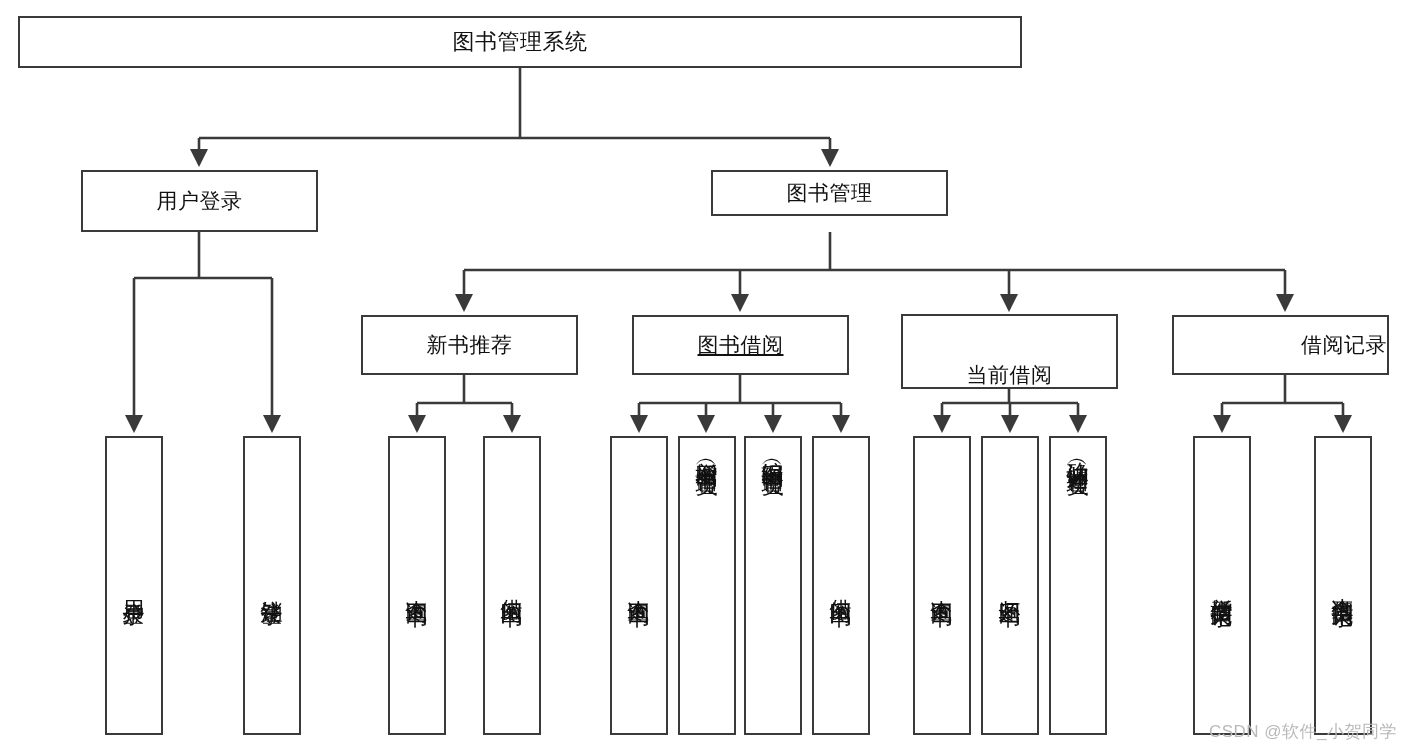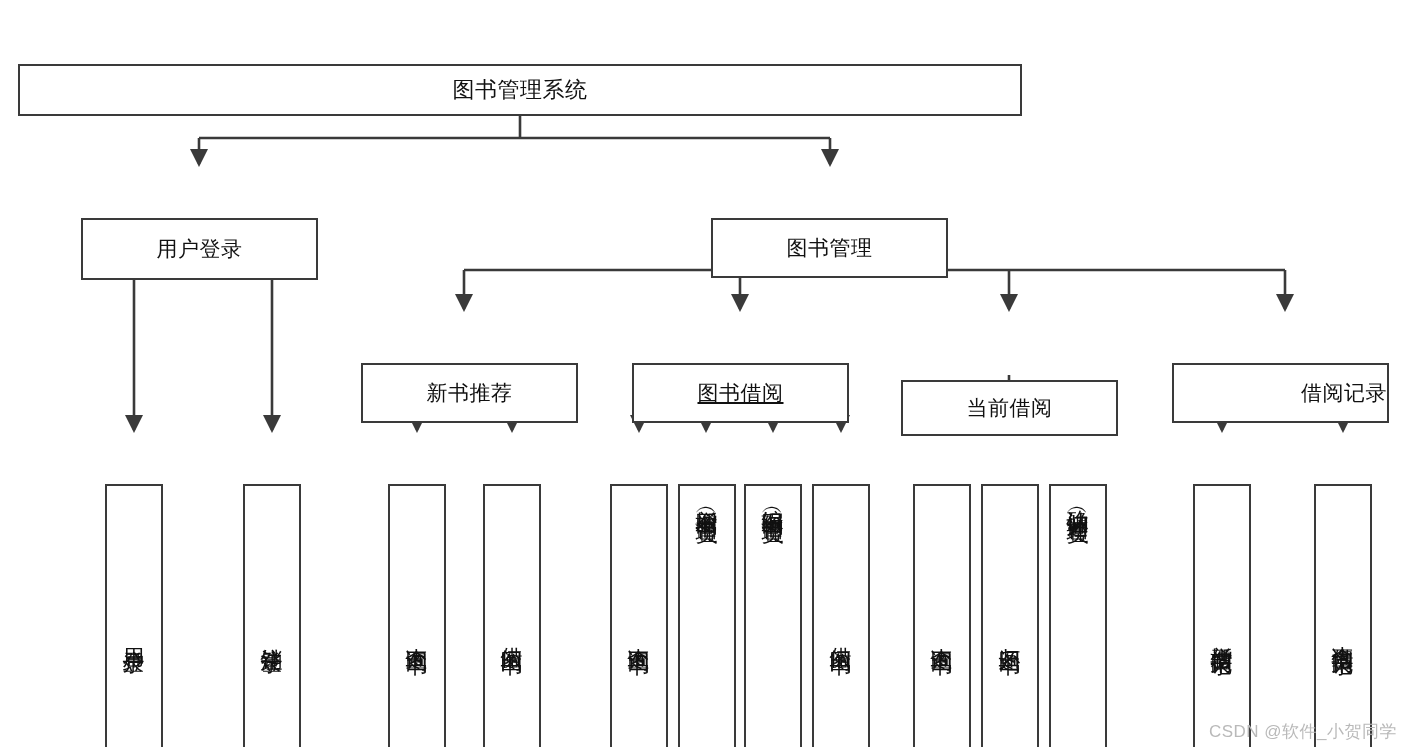--- a/index.html
+++ b/index.html
@@ -30,21 +30,20 @@
   }
   .node {
     position: absolute;
     box-sizing: border-box;
     border: 2.5px solid #3a3a3a;
     background: #ffffff;
     display: flex;
     align-items: center;
     justify-content: center;
     color: #111111;
-    margin-top: 48px;
   }
   .node .label {
     font-size: 21px;
     line-height: 1.12;
     letter-spacing: 0.5px;
     white-space: nowrap;
     color: #111111;
   }
   .node.root .label { font-size: 22px; }
   .node.lvl2 .label { font-size: 21px; }
@@ -132,31 +131,31 @@
     </g>
   </svg>
 
   <div class="node root" style="left:18px; top:16px; width:1004px; height:52px;">
     <span class="label">图书管理系统</span>
   </div>
 
   <div class="node lvl2" style="left:81px; top:170px; width:237px; height:62px;">
     <span class="label">用户登录</span>
   </div>
-  <div class="node lvl2" style="left:711px; top:170px; width:237px; height:60px;">
+  <div class="node lvl2" style="left:711px; top:170px; width:237px; height:46px;">
     <span class="label">图书管理</span>
   </div>
 
   <div class="node lvl3" style="left:361px; top:315px; width:217px; height:60px;">
     <span class="label">新书推荐</span>
   </div>
   <div class="node lvl3" style="left:632px; top:315px; width:217px; height:60px;text-decoration:underline;">
     <span class="label">图书借阅</span>
   </div>
-  <div class="node lvl3" style="left:901px; top:332px; width:217px; height:56px;">
+  <div class="node lvl3" style="left:901px; top:314px; width:217px; height:75px;align-items:flex-end;">
     <span class="label">当前借阅</span>
   </div>
   <div class="node lvl3" style="left:1172px; top:315px; width:217px; height:60px;justify-content:flex-end;">
     <span class="label">借阅记录</span>
   </div>
 
   <div class="node leaf" style="left:105px; top:436px; width:58px; height:299px;">
     <span class="label">用户登录</span>
   </div>
   <div class="node leaf" style="left:243px; top:436px; width:58px; height:299px;">

